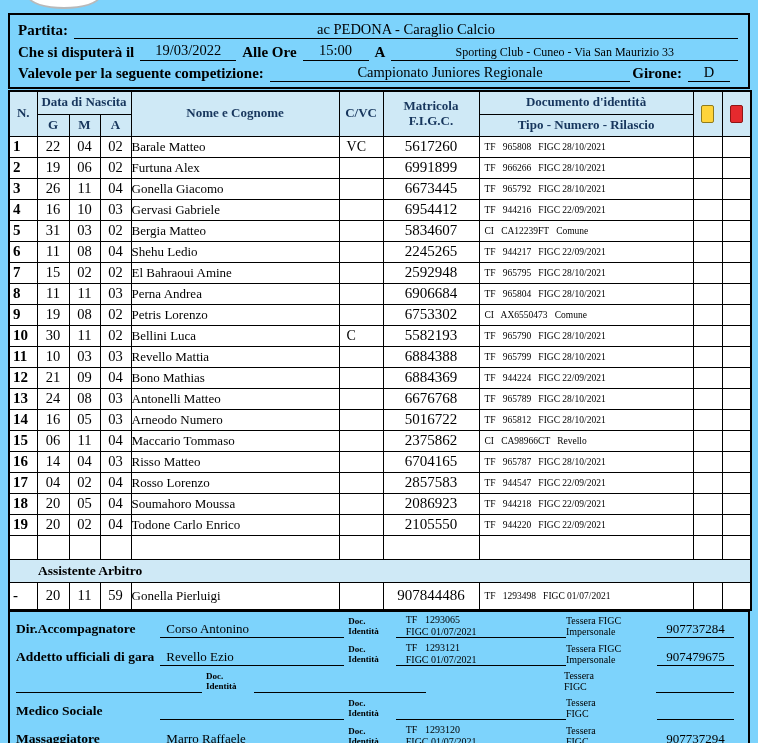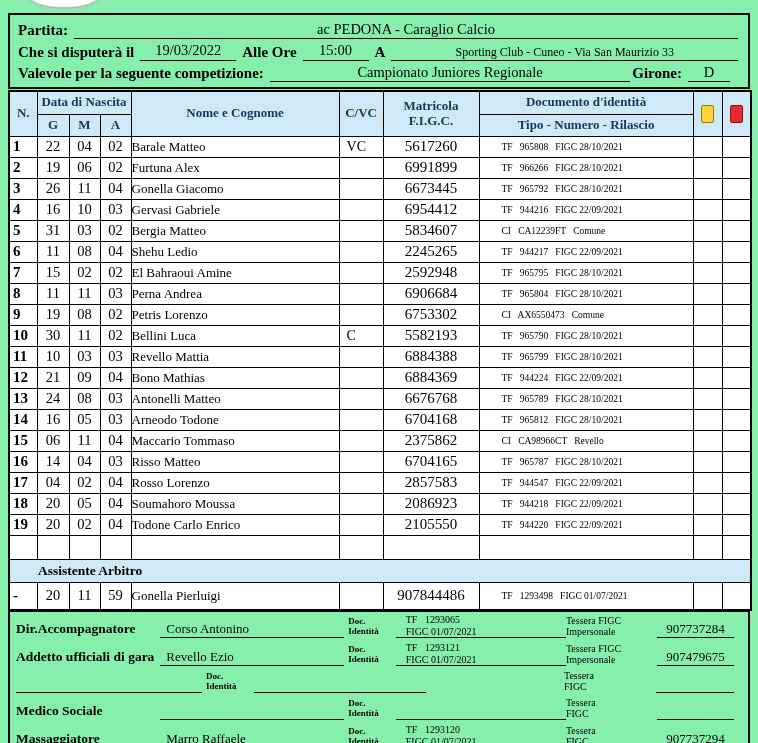--- a/index.html
+++ b/index.html
@@ -1,18 +1,18 @@
 <!DOCTYPE html>
 <html><head>
 <meta charset="utf-8">
 <style>
   * { box-sizing: border-box; margin: 0; padding: 0; }
   html, body { background: #ffffff; }
   body { width: 758px; height: 743px; font-family: "Liberation Serif", serif; color: #000; }
-  .sheet { position: relative; width: 758px; height: 743px; background: #86efac; overflow: hidden; }
+  .sheet { position: relative; width: 758px; height: 743px; background: #7dd3fc; overflow: hidden; }
 
   
   .logo-arc { position: absolute; left: 28px; top: -16px; width: 72px; height: 25px;
               border: 2px solid #b9b9b9; border-radius: 50%; background: #fff; }
 
   
   .header-box { position: absolute; left: 8px; top: 13px; width: 742px; height: 76px;
                 border: 2px solid #000; padding: 3px 10px 5px 6px;
                 display: flex; flex-direction: column; justify-content: space-between; }
   .hline { display: flex; align-items: flex-end; height: 22px; }
@@ -38,21 +38,21 @@
   .card { display: inline-block; width: 13px; height: 18px; border-radius: 2px; vertical-align: middle; }
   .card.yellow { background: #ffd43a; border: 1.5px solid #8f7b1e; }
   .card.red    { background: #e52a2e; border: 1.5px solid #8f1616; }
 
   .roster td { height: 21px; font-size: 14px; background: #fff; }
   td.n    { font-weight: bold; font-size: 15px; text-align: left; padding-left: 3px; }
   td.date { text-align: center; font-size: 14.5px; }
   td.pname{ font-size: 13px; }
   td.cvc  { font-size: 14px; text-align: left; padding-left: 7px; }
   td.matr { text-align: center; font-size: 15px; }
-  td.doc  { font-size: 9.5px; padding-left: 22px; white-space: pre; }
+  td.doc  { font-size: 9.5px; padding-left: 5px; white-space: pre; }
   tr.empty-row td { height: 24px; }
   td.banner { background: #cfe9f6; color: #000; font-weight: bold; font-size: 13.5px;
               text-align: left; padding-left: 28px; height: 23px; }
   tr.assistant-row td { height: 28px; }
 
   
   .staff { position: absolute; left: 8px; top: 610px; width: 742px; height: 133px;
            border: 2px solid #000; border-bottom: none; padding: 2px 10px 12px 6px;
            display: flex; flex-direction: column; }
   .staff-row { flex: 1; display: flex; align-items: flex-end; padding-bottom: 4px; }
@@ -292,23 +292,23 @@
           <td class="matr">6676768</td>
           <td class="doc">TF   965789   FIGC 28/10/2021</td>
           <td class="cardcol"></td>
           <td class="cardcol"></td>
         </tr>
         <tr class="player-row">
           <td class="n">14</td>
           <td class="date">16</td>
           <td class="date">05</td>
           <td class="date">03</td>
-          <td class="pname">Arneodo Todone</td>
-          <td class="cvc"></td>
-          <td class="matr">6704168</td>
+          <td class="pname">Arneodo Numero</td>
+          <td class="cvc"></td>
+          <td class="matr">5016722</td>
           <td class="doc">TF   965812   FIGC 28/10/2021</td>
           <td class="cardcol"></td>
           <td class="cardcol"></td>
         </tr>
         <tr class="player-row">
           <td class="n">15</td>
           <td class="date">06</td>
           <td class="date">11</td>
           <td class="date">04</td>
           <td class="pname">Maccario Tommaso</td>

